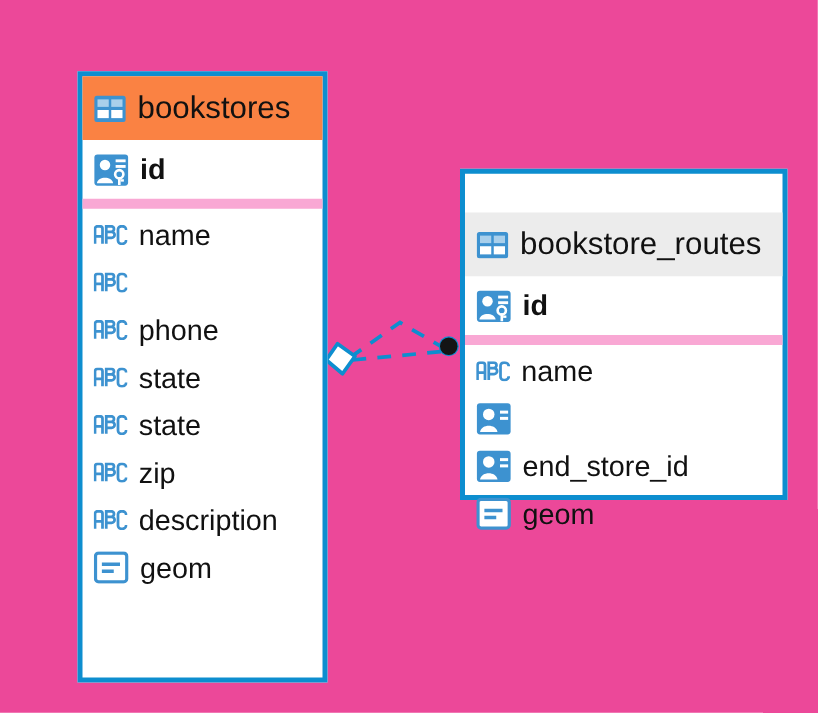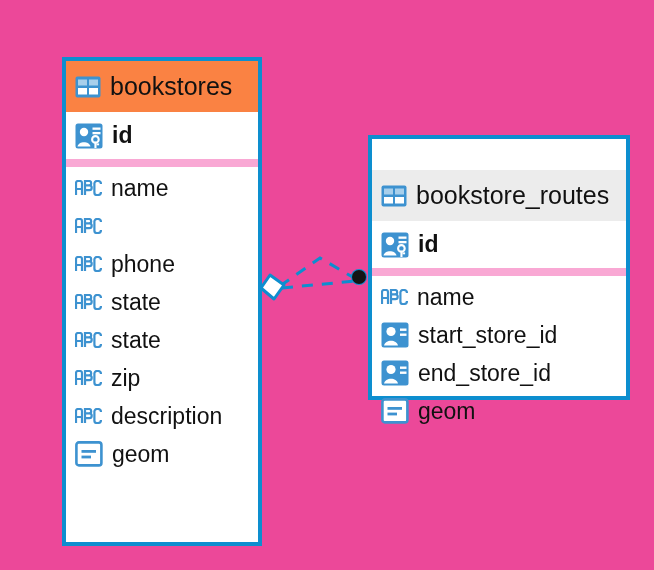--- a/index.html
+++ b/index.html
@@ -310,21 +310,20 @@
       <div class="field-row">
         <span class="icon fk-icon">
           <svg viewBox="0 0 28 26" xmlns="http://www.w3.org/2000/svg">
             <rect x="0.5" y="0.5" width="27" height="25" rx="2.5" fill="#3d92d0"></rect>
             <circle cx="10" cy="9.5" r="4.6" fill="#ffffff"></circle>
             <path d="M 3 23.5 C 4.2 17 15.8 17 17 23.5 Z" fill="#ffffff"></path>
             <rect x="19" y="6.5" width="6.5" height="2.4" fill="#ffffff"></rect>
             <rect x="19" y="11.5" width="6.5" height="2.4" fill="#ffffff"></rect>
           </svg>
         </span>
-        <span class="field-label">start_store_id</span>
       </div>
 
       <div class="field-row">
         <span class="icon fk-icon">
           <svg viewBox="0 0 28 26" xmlns="http://www.w3.org/2000/svg">
             <rect x="0.5" y="0.5" width="27" height="25" rx="2.5" fill="#3d92d0"></rect>
             <circle cx="10" cy="9.5" r="4.6" fill="#ffffff"></circle>
             <path d="M 3 23.5 C 4.2 17 15.8 17 17 23.5 Z" fill="#ffffff"></path>
             <rect x="19" y="6.5" width="6.5" height="2.4" fill="#ffffff"></rect>
             <rect x="19" y="11.5" width="6.5" height="2.4" fill="#ffffff"></rect>

